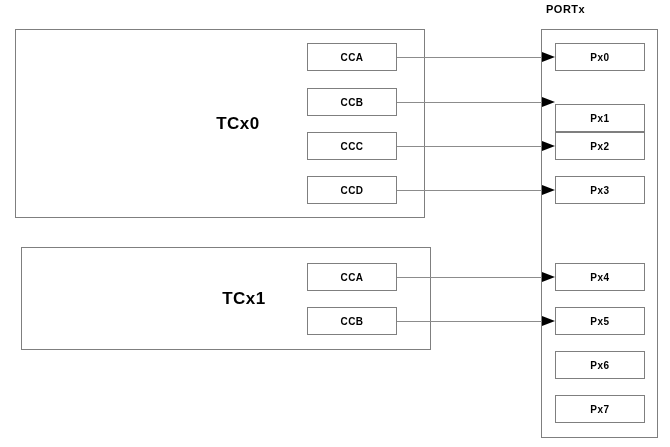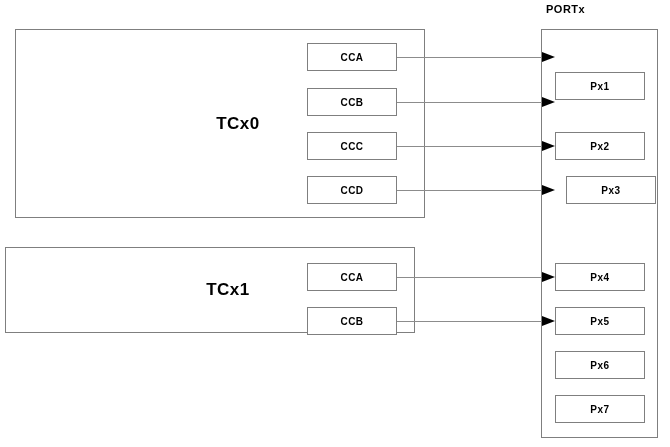--- a/index.html
+++ b/index.html
@@ -82,21 +82,21 @@
 <body>
 
 <div class="canvas">
 
   <div class="port-title">PORTx</div>
 
   <div class="group-box" style="left:15px; top:29px; width:410px; height:189px;">
     <span class="group-label">TCx0</span>
   </div>
 
-  <div class="group-box" style="left:5px; top:247px; width:410px; height:86px;">
+  <div class="group-box" style="left:21px; top:247px; width:410px; height:103px;">
     <span class="group-label">TCx1</span>
   </div>
 
   <div class="port-box" style="left:541px; top:29px; width:117px; height:409px;"></div>
 
   <div class="wire" style="top:57px;"></div>
   <div class="wire" style="top:102px;"></div>
   <div class="wire" style="top:146px;"></div>
   <div class="wire" style="top:190px;"></div>
   <div class="wire" style="top:277px;"></div>
@@ -110,21 +110,22 @@
   <div class="arrow-head" style="top:316px;"></div>
 
   <div class="cell" style="left:307px; top:43px;">CCA</div>
   <div class="cell" style="left:307px; top:88px;">CCB</div>
   <div class="cell" style="left:307px; top:132px;">CCC</div>
   <div class="cell" style="left:307px; top:176px;">CCD</div>
 
   <div class="cell" style="left:307px; top:263px;">CCA</div>
   <div class="cell" style="left:307px; top:307px;">CCB</div>
 
-  <div class="cell" style="left:555px; top:72px;">Px1</div>
+  <div class="cell" style="left:555px; top:43px;">Px0</div>
+  <div class="cell" style="left:555px; top:104px;">Px1</div>
   <div class="cell" style="left:555px; top:132px;">Px2</div>
-  <div class="cell" style="left:555px; top:176px;margin-left:11px;">Px3</div>
+  <div class="cell" style="left:555px; top:176px;">Px3</div>
   <div class="cell" style="left:555px; top:263px;">Px4</div>
   <div class="cell" style="left:555px; top:307px;">Px5</div>
   <div class="cell" style="left:555px; top:351px;">Px6</div>
   <div class="cell" style="left:555px; top:395px;">Px7</div>
 
 </div>
 
 </body></html>

